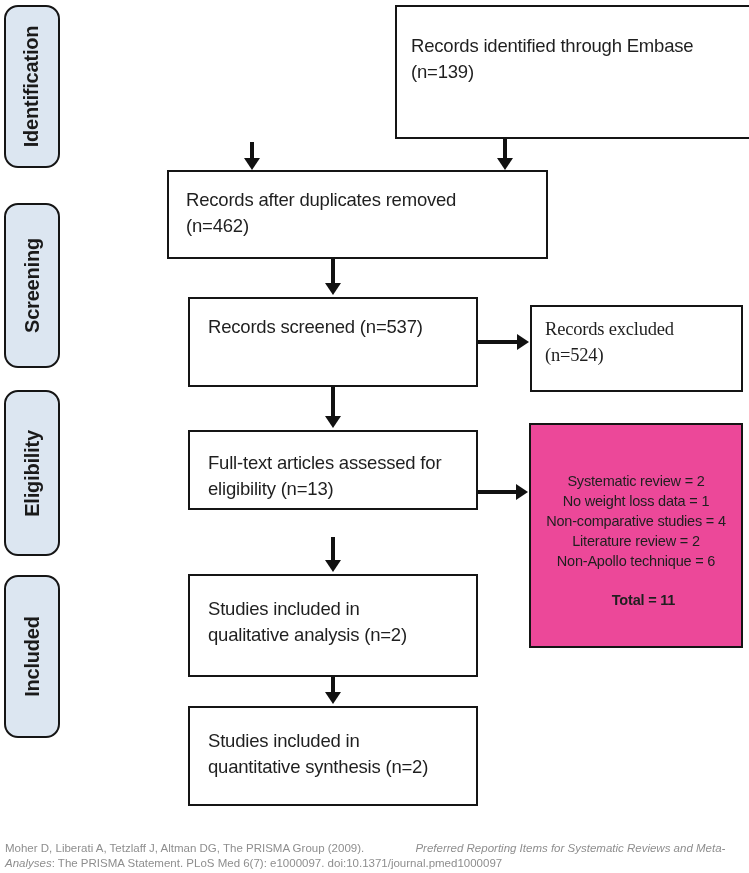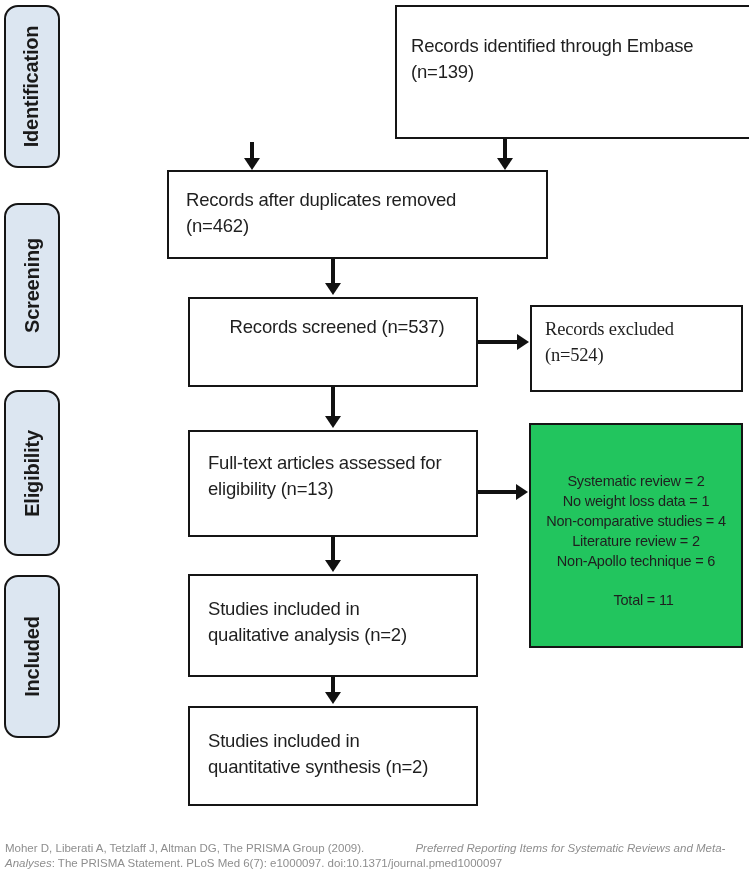--- a/index.html
+++ b/index.html
@@ -43,41 +43,41 @@
     color: #1f1f1f;
     font-size: 18.5px;
     letter-spacing: -0.2px;
     line-height: 1.38;
     white-space: pre-line;
   }
 
   #box-medline      { left: 92px;  top: 5px;   width: 295px; height: 137px; padding: 28px 10px 0 17px; }
   #box-embase       { left: 395px; top: 5px;   width: 380px; height: 134px; padding: 26px 10px 0 14px; }
   #box-duplicates   { left: 167px; top: 170px; width: 381px; height: 89px;  padding: 15px 10px 0 17px; }
-  #box-screened     { left: 188px; top: 297px; width: 290px; height: 90px;  padding: 15px 10px 0 18px; text-align: center; }
+  #box-screened     { left: 188px; top: 297px; width: 290px; height: 90px;  padding: 15px 10px 0 18px; }
   #box-excluded     { left: 530px; top: 305px; width: 213px; height: 87px;  padding: 10px 8px 0 13px; font-family: Liberation Serif, serif; }
-  #box-fulltext     { left: 188px; top: 430px; width: 290px; height: 107px; padding: 18px 10px 0 18px; }
+  #box-fulltext     { left: 188px; top: 430px; width: 290px; height: 80px; padding: 18px 10px 0 18px; }
   #box-qualitative  { left: 188px; top: 574px; width: 290px; height: 103px; padding: 20px 10px 0 18px; }
   #box-quantitative { left: 188px; top: 706px; width: 290px; height: 100px; padding: 20px 10px 0 18px; }
 
   
   #box-reasons {
     position: absolute;
     left: 529px; top: 423px; width: 214px; height: 225px;
-    background: #22c55e;
+    background: #ec4899;
     border: 2.5px solid #151515;
     box-sizing: border-box;
     padding-top: 46px;
     text-align: center;
     color: #1f1f1f;
     font-size: 14.5px;
     letter-spacing: -0.2px;
     line-height: 20px;
   }
-  #box-reasons .total { font-weight: normal; margin-top: 19px; padding-left: 15px; }
+  #box-reasons .total { font-weight: bold; margin-top: 19px; padding-left: 15px; }
 
   
   .vline { position: absolute; width: 4px; background: #111; }
   .hline { position: absolute; height: 4px; background: #111; }
   .head-down {
     position: absolute; width: 0; height: 0;
     border-left: 8px solid transparent;
     border-right: 8px solid transparent;
     border-top: 12px solid #111;
   }

